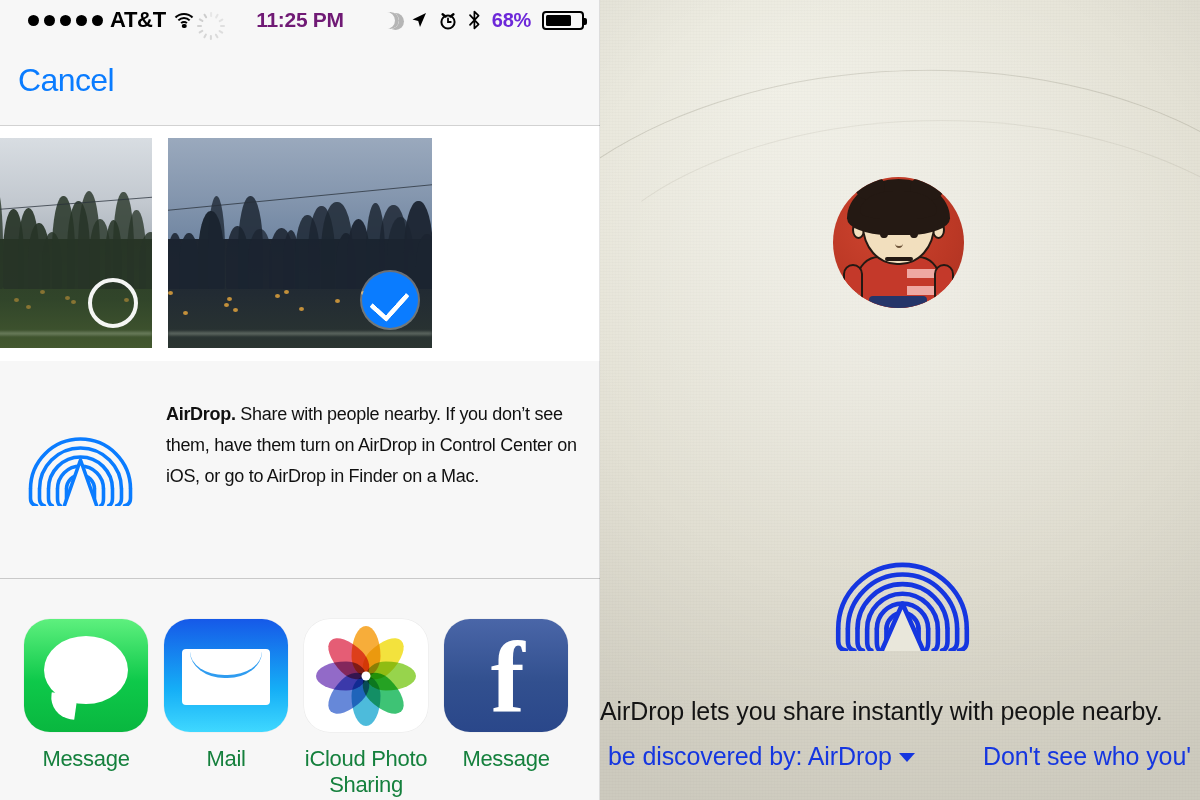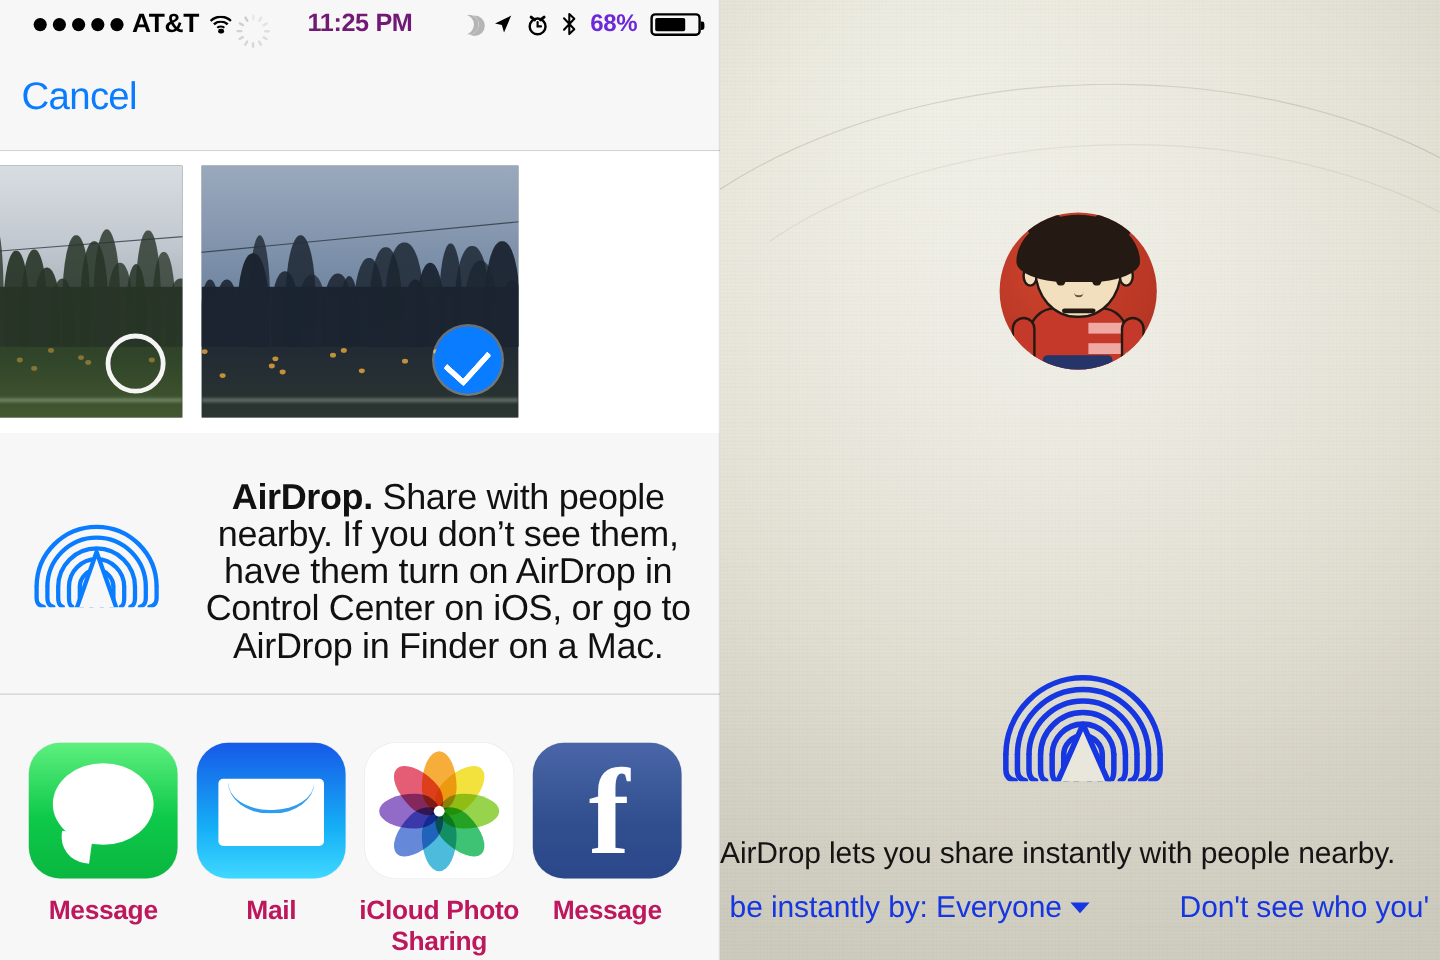--- a/index.html
+++ b/index.html
@@ -98,32 +98,32 @@
   }
 
   
   .airdrop-section{
     position:absolute;left:0;top:361px;width:600px;height:217px;
     background:#f7f7f7;border-bottom:1px solid #c9c9c9;
   }
   .ad-logo{position:absolute;left:28px;top:406px;width:105px;height:100px;}
   .ad-text{
     position:absolute;left:166px;top:399px;width:415px;
-    font-size:30px;line-height:31px;color:#111;letter-spacing:-.3px;text-align:center;
+    font-size:18px;line-height:31px;color:#111;letter-spacing:-.3px;
   }
   .ad-text b{font-weight:700;}
 
   
   .app-row{position:absolute;left:0;top:579px;width:600px;height:221px;background:#f7f7f7;}
   .app{position:absolute;top:40px;width:140px;text-align:center;cursor:pointer;}
   .app .tile{
     width:124px;height:113px;margin:0 auto;border-radius:26px;position:relative;overflow:hidden;
     box-shadow:0 0 0 .5px rgba(0,0,0,.06);
   }
-  .app .lbl{margin-top:14px;font-size:22px;font-weight:700;color:#be185d;line-height:26px;letter-spacing:-.3px;}
+  .app .lbl{margin-top:14px;font-size:22px;font-weight:400;color:#15803d;line-height:26px;letter-spacing:-.3px;}
   .tile-msg{background:linear-gradient(#5ef07e,#0ec94a 55%,#09b73f);}
   .tile-msg .bub{position:absolute;left:20px;top:17px;width:84px;height:68px;background:#fff;border-radius:50%;}
   .tile-msg .tail{position:absolute;left:26px;bottom:14px;width:26px;height:24px;background:#fff;border-radius:0 0 0 22px;transform:rotate(8deg);}
   .tile-mail{background:linear-gradient(#1659e8,#15aef6 62%,#3fd8ff);}
   .tile-mail .env{position:absolute;left:18px;top:30px;width:88px;height:56px;background:#fff;border-radius:4px;}
   .tile-mail .flapA{position:absolute;left:18px;top:30px;width:88px;height:35px;overflow:hidden;}
   .tile-mail .flapA::after{content:"";position:absolute;left:8px;top:-26px;width:72px;height:52px;border-bottom:3px solid #2f9cf0;border-radius:0 0 48% 48%;}
   .tile-photos{background:#fff;}
   .petal{position:absolute;left:50%;top:50%;width:29px;height:50px;border-radius:50% 50% 50% 50%/60% 60% 40% 40%;transform-origin:50% 100%;mix-blend-mode:multiply;opacity:.93;}
   .tile-fb{background:linear-gradient(#4a66a8,#32508f 55%,#2a478a);}
@@ -469,18 +469,18 @@
       <path d="M 61.07 81.14 A 6.43 6.43 0 0 1 73.93 81.14" fill="none" stroke="#1536e0" stroke-width="4.59" stroke-linecap="butt"></path>
       <path d="M 61.07 81.14 L 61.07 93.16 Q 61.07 101.25 61.84 102.56" fill="none" stroke="#1536e0" stroke-width="4.59" stroke-linecap="round"></path>
       <path d="M 73.93 81.14 L 73.93 93.16 Q 73.93 101.25 73.16 102.56" fill="none" stroke="#1536e0" stroke-width="4.59" stroke-linecap="round"></path>
       <path d="M 46.58 103 L 67.5 55.62 L 88.42 103 Z" fill="#e9e7db"></path>
       <path d="M 46.58 103 L 67.5 55.62 L 88.42 103" fill="none" stroke="#1536e0" stroke-width="4.59" stroke-linejoin="round" stroke-linecap="round"></path>
     </svg>
 
   <div class="mac-caption">AirDrop lets you share instantly with people nearby.</div>
 
   <div class="mac-links">
-    <div class="mac-link link-discover"><span>be instantly by: Everyone</span><span class="caret"></span></div>
+    <div class="mac-link link-discover"><span>be discovered by: AirDrop</span><span class="caret"></span></div>
     <div class="mac-link link-dontsee">Don't see who you'</div>
   </div>
 
   <div class="pane-divider"></div>
 </div>
 
 </body></html>

